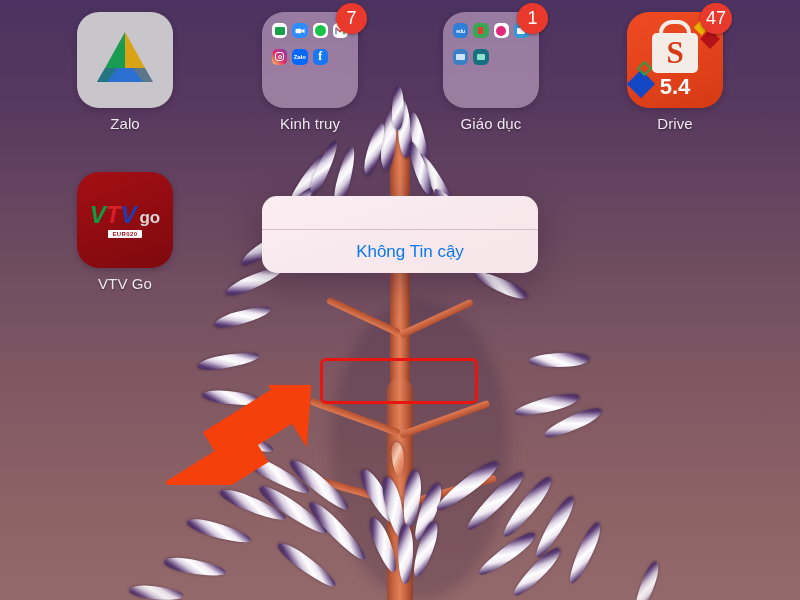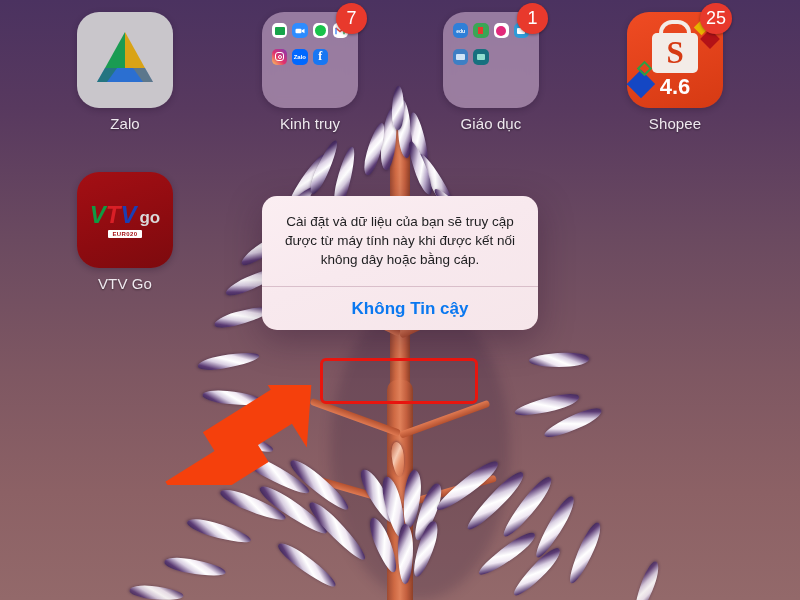--- a/index.html
+++ b/index.html
@@ -152,21 +152,21 @@
     letter-spacing:-.1px; margin-bottom:9px;
   }
   .alert-msg{
     font-size:13.5px; line-height:1.42; color:#1e1e20;
   }
   .alert-btn{
     border-top:1px solid rgba(180,140,160,.45);
     height:44px; display:flex; align-items:center; justify-content:center;
     color:#0a78f0; font-size:17px;
   }
-  .alert-btn.bold{ font-weight:bold;padding-left:20px; }
+  .alert-btn.bold{ font-weight:normal;padding-left:20px; }
   #red-highlight{
     position:absolute;
     left:320px; top:358px; width:158px; height:46px;
     border:3px solid #e8150e; border-radius:6px;
     z-index:50; pointer-events:none;
   }
 
   
   #arrow{ position:absolute; left:150px; top:385px; z-index:45; }
 </style>
@@ -344,45 +344,44 @@
 <div class="app" style="left:627px;top:12px;">
   <div class="appicon">
     <div class="shopee">
       <div class="diamond" style="left:4px;bottom:14px;width:20px;height:20px;background:#1447c4;"></div>
       <div class="diamond" style="left:12px;bottom:34px;width:11px;height:11px;border:2px solid #2f9e44;"></div>
       <div class="diamond" style="right:6px;top:20px;width:14px;height:14px;background:#b31217;"></div>
       <div class="diamond" style="right:16px;top:10px;width:11px;height:11px;background:#e8b200;"></div>
       <div class="bag">
           <span>S</span>
         </div>
-      <div class="shopee-99">4.6</div>
+      <div class="shopee-99">5.4</div>
     </div>
-    <div class="badge">25</div>
-  </div>
-  <div class="applabel">Shopee</div>
+    <div class="badge">47</div>
+  </div>
+  <div class="applabel">Drive</div>
 </div>
 
 <div class="app" style="left:77px;top:172px;">
   <div class="appicon">
     <div class="vtv">
       <div class="vtv-row">
         <span class="vtv-l" style="color:#0f9b43;">V</span>
         <span class="vtv-l" style="color:#d91f26;">T</span>
         <span class="vtv-l" style="color:#1a3fb5;">V</span>
         <span class="vtv-go">go</span>
       </div>
       <div class="vtv-sub">EUR020</div>
     </div>
   </div>
   <div class="applabel">VTV Go</div>
 </div>
 
 <div id="alert">
   <div class="alert-body">
-    <div class="alert-msg">Cài đặt và dữ liệu của bạn sẽ truy cập được từ máy tính này khi được kết nối không dây hoặc bằng cáp.</div>
   </div>
   <div class="alert-btn bold">Không Tin cậy</div>
 </div>
 
 <div id="red-highlight"></div>
 
 <svg id="arrow" width="180" height="100" viewBox="0 0 180 100">
   <polygon points="2,50 2,88 100,88 100,68 140,68 140,96 178,44 140,2 140,28 60,28 60,50" fill="#f5400c" transform="rotate(-32 90 50)"></polygon>
 </svg>
 

